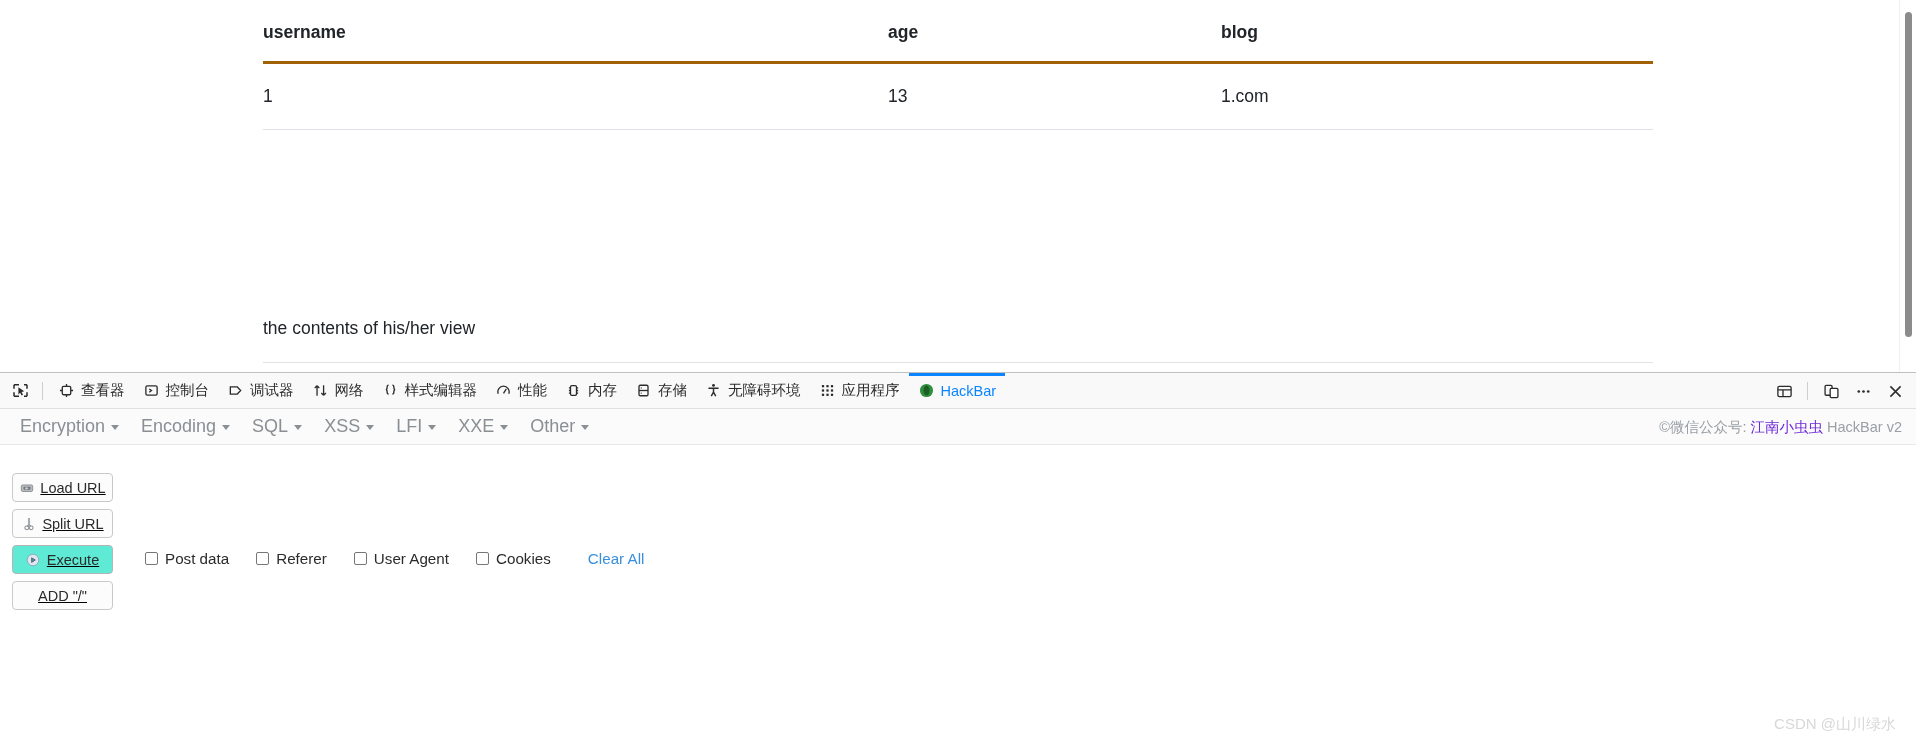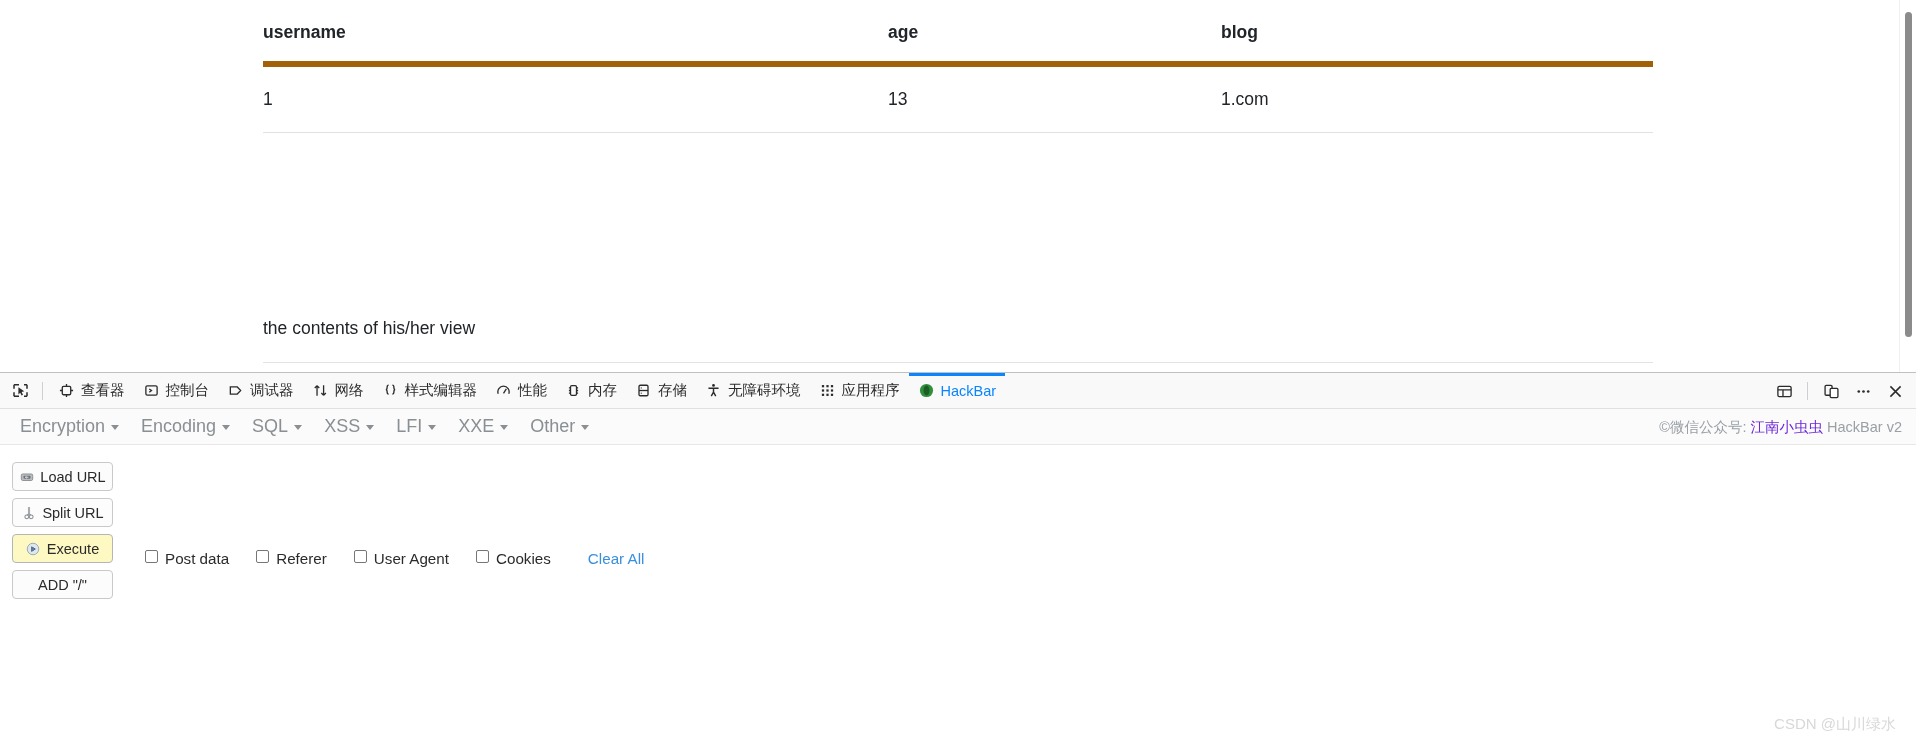--- a/index.html
+++ b/index.html
@@ -27,21 +27,21 @@
   table.result {
     width: 1390px;
     border-collapse: collapse;
     font-size: 17.5px;
     color: #212529;
   }
   table.result th {
     text-align: left;
     font-weight: bold;
     padding: 22px 0 18px 0;
-    border-bottom: 6px solid #a16207;
+    border-bottom: 3px solid #a16207;
     color: #212529;
     font-size: 17.5px;
   }
   table.result td {
     text-align: left;
     padding: 22px 0 22px 0;
     border-bottom: 1px solid #dee2e6;
     font-weight: 400;
     color: #212529;
   }
@@ -186,41 +186,42 @@
 
   
   #hb-body {
     position: relative;
     padding: 12px 0 0 0;
     height: 300px;
     background: #ffffff;
   }
   #hb-left {
     position: absolute;
-    left: 12px; top: 17px;
+    left: 12px; top: 28px;
     width: 101px;
+    text-decoration: underline;
   }
   .hb-btn {
     width: 101px;
     height: 29px;
     margin-bottom: 7px;
     background: #fcfcfc;
     border: 1px solid #c9c9c9;
     border-radius: 4px;
     font-size: 14.5px;
     color: #2b2b2b;
     display: flex;
     align-items: center;
     justify-content: center;
     gap: 6px;
     cursor: pointer;
     font-family: "Liberation Sans", sans-serif;
   }
   .hb-btn.pressed {
-    background: #fef9c3;
+    background: #5eead4;
     border-color: #b5b5b5;
   }
   .hb-btn .bi { width: 15px; height: 15px; display:inline-flex; align-items:center; justify-content:center;}
 
   #hb-url-wrap {
     position: absolute;
     left: 142px; top: 12px;
     right: 12px;
   }
   #hb-url {
@@ -249,21 +250,21 @@
     position: absolute;
     left: 145px; top: 105px;
     display: flex;
     align-items: center;
     gap: 0;
     font-size: 15.2px;
     color: #2b2b2b;
   }
   .hb-check {
     display: inline-flex;
-    align-items: flex-start;
+    align-items: center;
     gap: 7px;
     margin-right: 27px;
     cursor: pointer;
     white-space: nowrap;
   }
   .hb-check .box {
     width: 13px; height: 13px;
     border: 1px solid #767676;
     border-radius: 2px;
     background: #fff;

